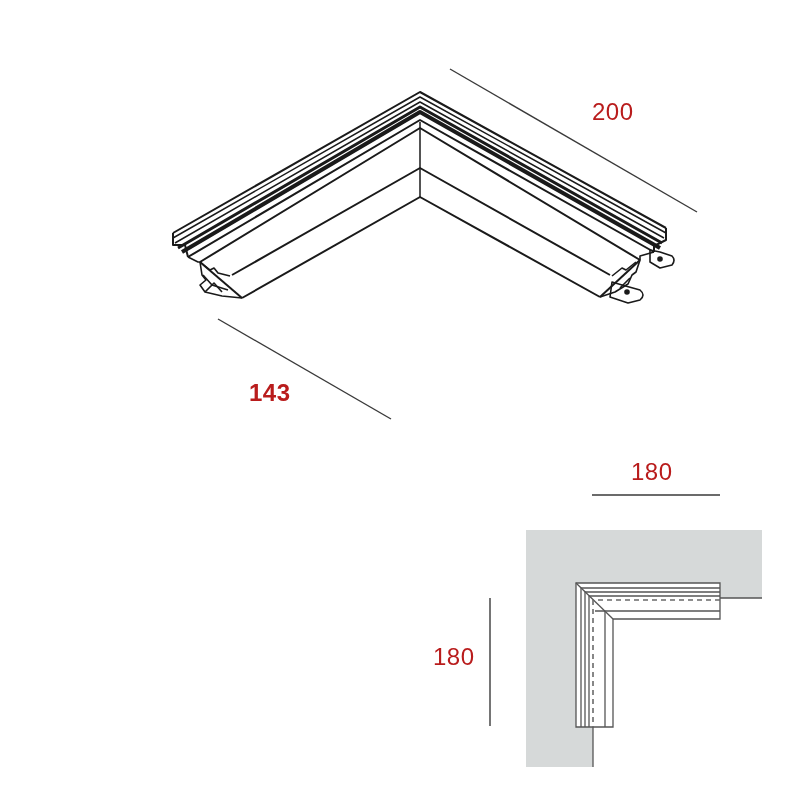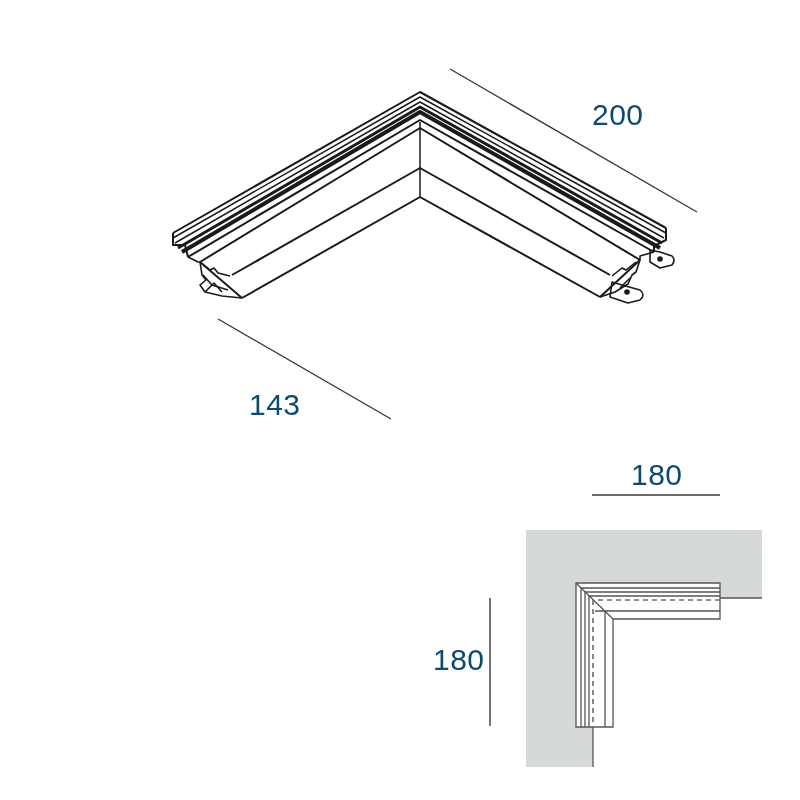--- a/index.html
+++ b/index.html
@@ -1,20 +1,20 @@
 <!DOCTYPE html>
 <html><head>
   <meta charset="utf-8">
   <style>
     html, body { margin: 0; padding: 0; background: #ffffff; }
     body { width: 800px; height: 800px; position: relative; overflow: hidden;
            font-family: "Liberation Sans", sans-serif; }
     svg { position: absolute; left: 0; top: 0; }
     .dim-label { position: absolute; font-family: "Liberation Sans", sans-serif;
-                 font-size: 30px; color: #0c4a6e; line-height: 1; letter-spacing: 0.5px; }
+                 font-size: 24px; color: #b91c1c; line-height: 1; letter-spacing: 0.5px; }
   </style>
 </head>
 <body>
 
 <svg width="800" height="800" viewBox="0 0 800 800">
 
   <g fill="none" stroke="#1a1a1a" stroke-linejoin="round">
 
     <g>
       <polyline points="173,233 420,92 666,228" stroke-width="2"></polyline>
@@ -106,15 +106,15 @@
     </g>
   </g>
 
   <g stroke="#3a3a3a" stroke-width="1.4">
     <line x1="592" y1="495" x2="720" y2="495"></line>
     <line x1="490" y1="598" x2="490" y2="726" stroke="#666" stroke-width="1.8"></line>
   </g>
 </svg>
 
 <div class="dim-label" style="left:592px; top:100px;">200</div>
-<div class="dim-label" style="left:249px; top:390px;">143</div>
+<div class="dim-label" style="left:249px; top:381px;font-weight:bold;">143</div>
 <div class="dim-label" style="left:631px; top:460px;">180</div>
 <div class="dim-label" style="left:433px; top:645px;">180</div>
 
 </body></html>

